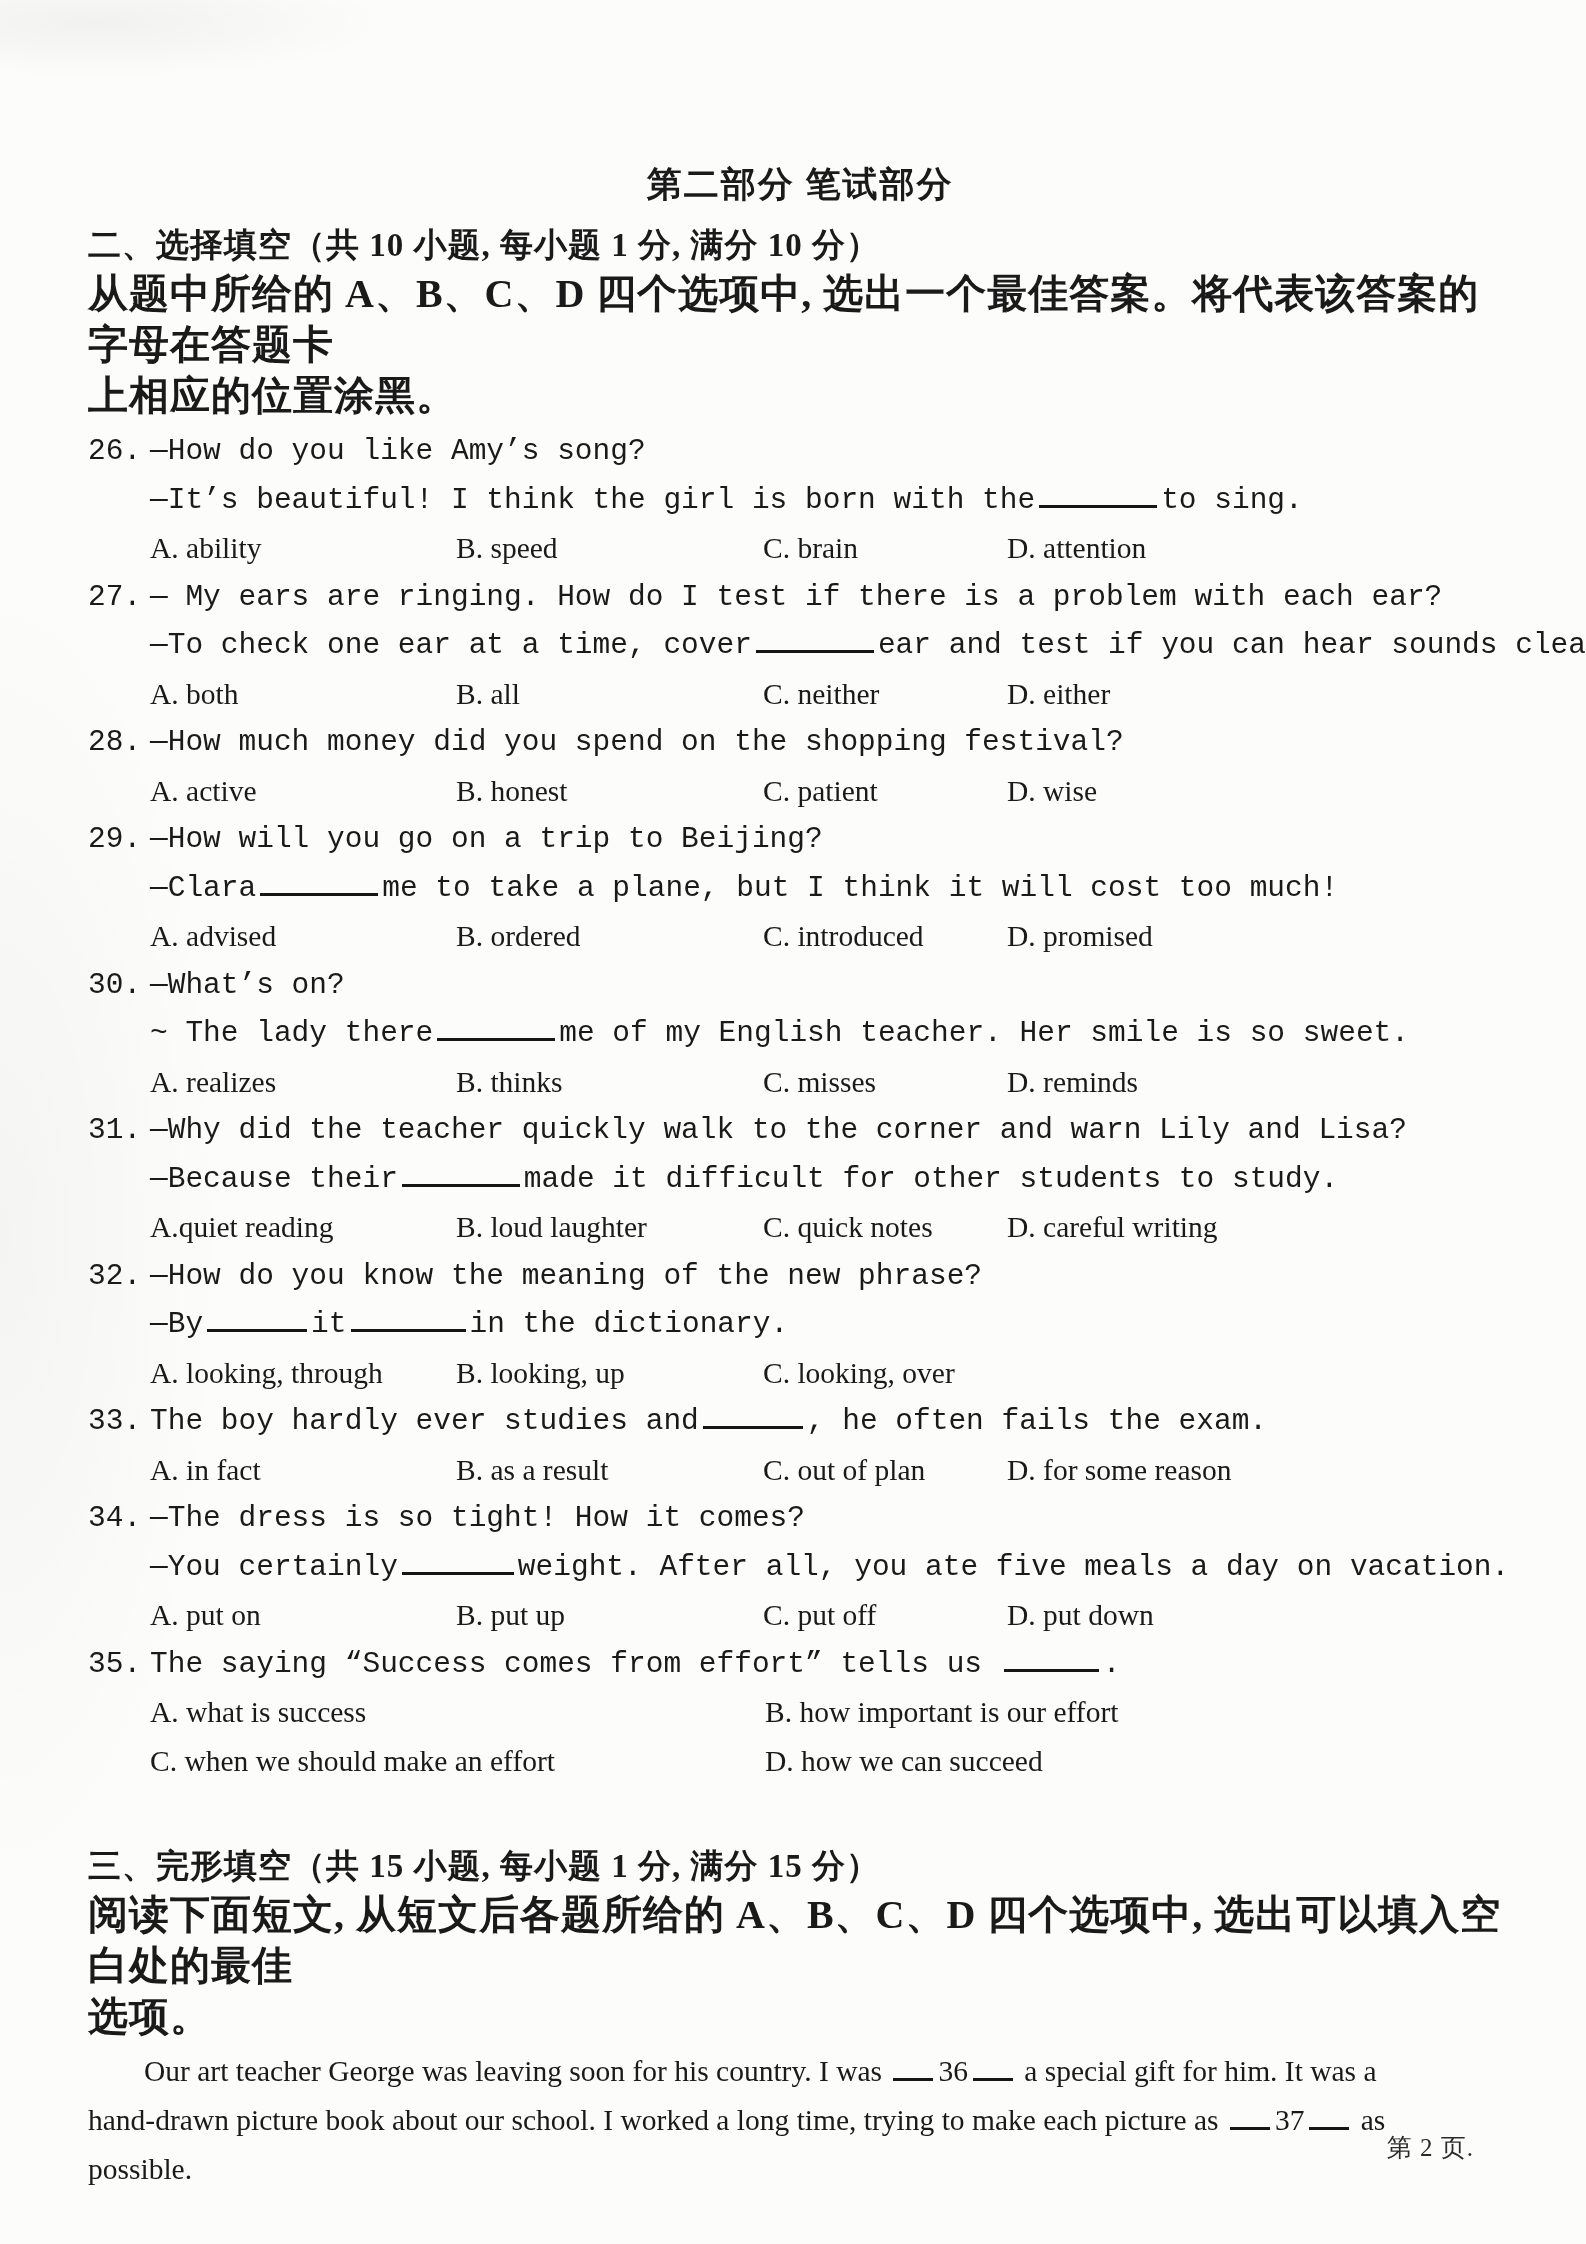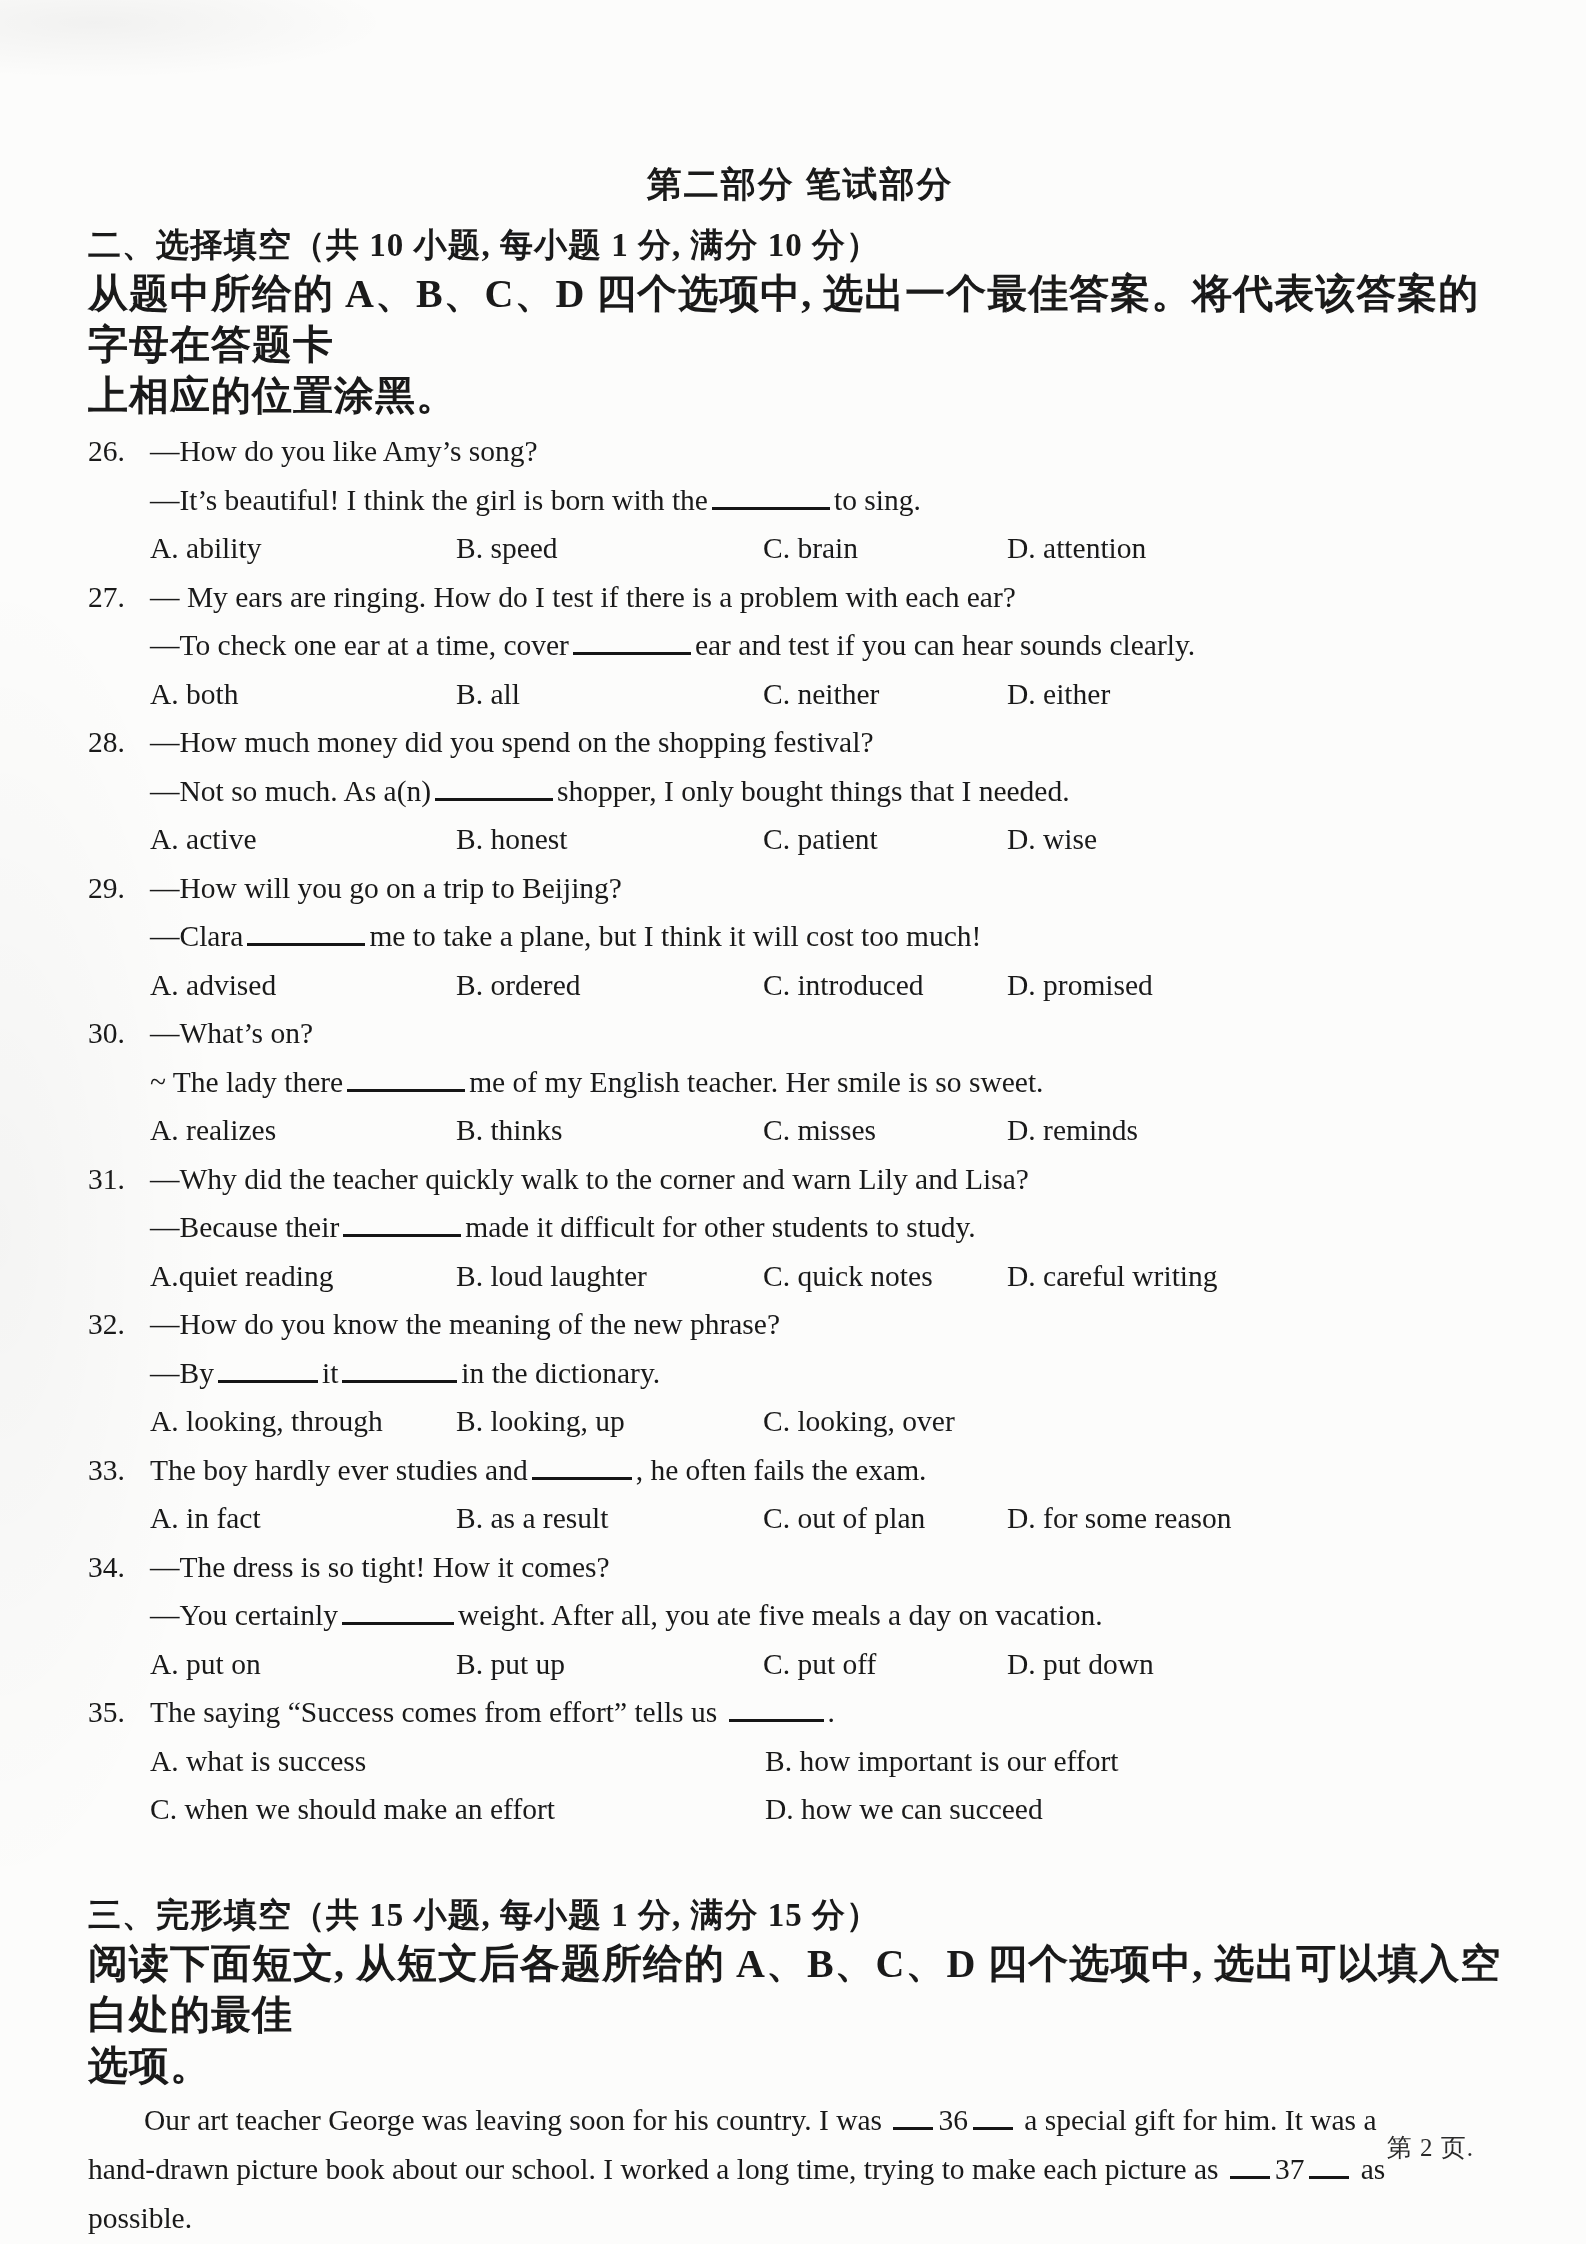--- a/index.html
+++ b/index.html
@@ -21,21 +21,21 @@
     padding-top:146px;
     text-align:center;
     font-size:35px; font-weight:700; letter-spacing:2px;
     line-height:46px;
   }
   .sec-header { font-size:33px; font-weight:700; line-height:46px; margin-top:14px; letter-spacing:1px; }
   .inst { font-size:40px; font-weight:700; line-height:51px; letter-spacing:1px; }
 
   .questions { margin-top:6px; }
   .question { margin:0; }
-  .qline { font-size:29.5px; line-height:48.5px; padding-left:62px; white-space:nowrap; }
+  .qline { font-size:29.5px; line-height:48.5px; padding-left:62px; white-space:nowrap;font-family:Liberation Mono, monospace; }
   .qline.first { padding-left:0; }
   .qnum { display:inline-block; width:62px; }
 
   .options { padding-left:62px; font-size:29.5px; line-height:48.5px; display:grid; }
   .options.four { grid-template-columns:306px 307px 244px auto; }
   .options.two  { grid-template-columns:615px auto; }
   .opt { white-space:nowrap; }
 
   .blank {
     display:inline-block;
@@ -91,21 +91,20 @@
           <div class="qline"><span>—To check one ear at a time, cover</span><span class="blank" style="width: 118px;"></span><span>ear and test if you can hear sounds clearly.</span></div>
           <div class="options four">
             <span class="opt">A. both</span>
             <span class="opt">B. all</span>
             <span class="opt">C. neither</span>
             <span class="opt">D. either</span>
           </div>
         </div>
         <div class="question">
           <div class="qline first"><span class="qnum">28.</span><span>—How much money did you spend on the shopping festival?</span></div>
-          <div class="qline"><span>—Not so much. As a(n)</span><span class="blank" style="width: 118px;"></span><span>shopper, I only bought things that I needed.</span></div>
           <div class="options four">
             <span class="opt">A. active</span>
             <span class="opt">B. honest</span>
             <span class="opt">C. patient</span>
             <span class="opt">D. wise</span>
           </div>
         </div>
         <div class="question">
           <div class="qline first"><span class="qnum">29.</span><span>—How will you go on a trip to Beijing?</span></div>
           <div class="qline"><span>—Clara</span><span class="blank" style="width: 118px;"></span><span>me to take a plane, but I think it will cost too much!</span></div>

